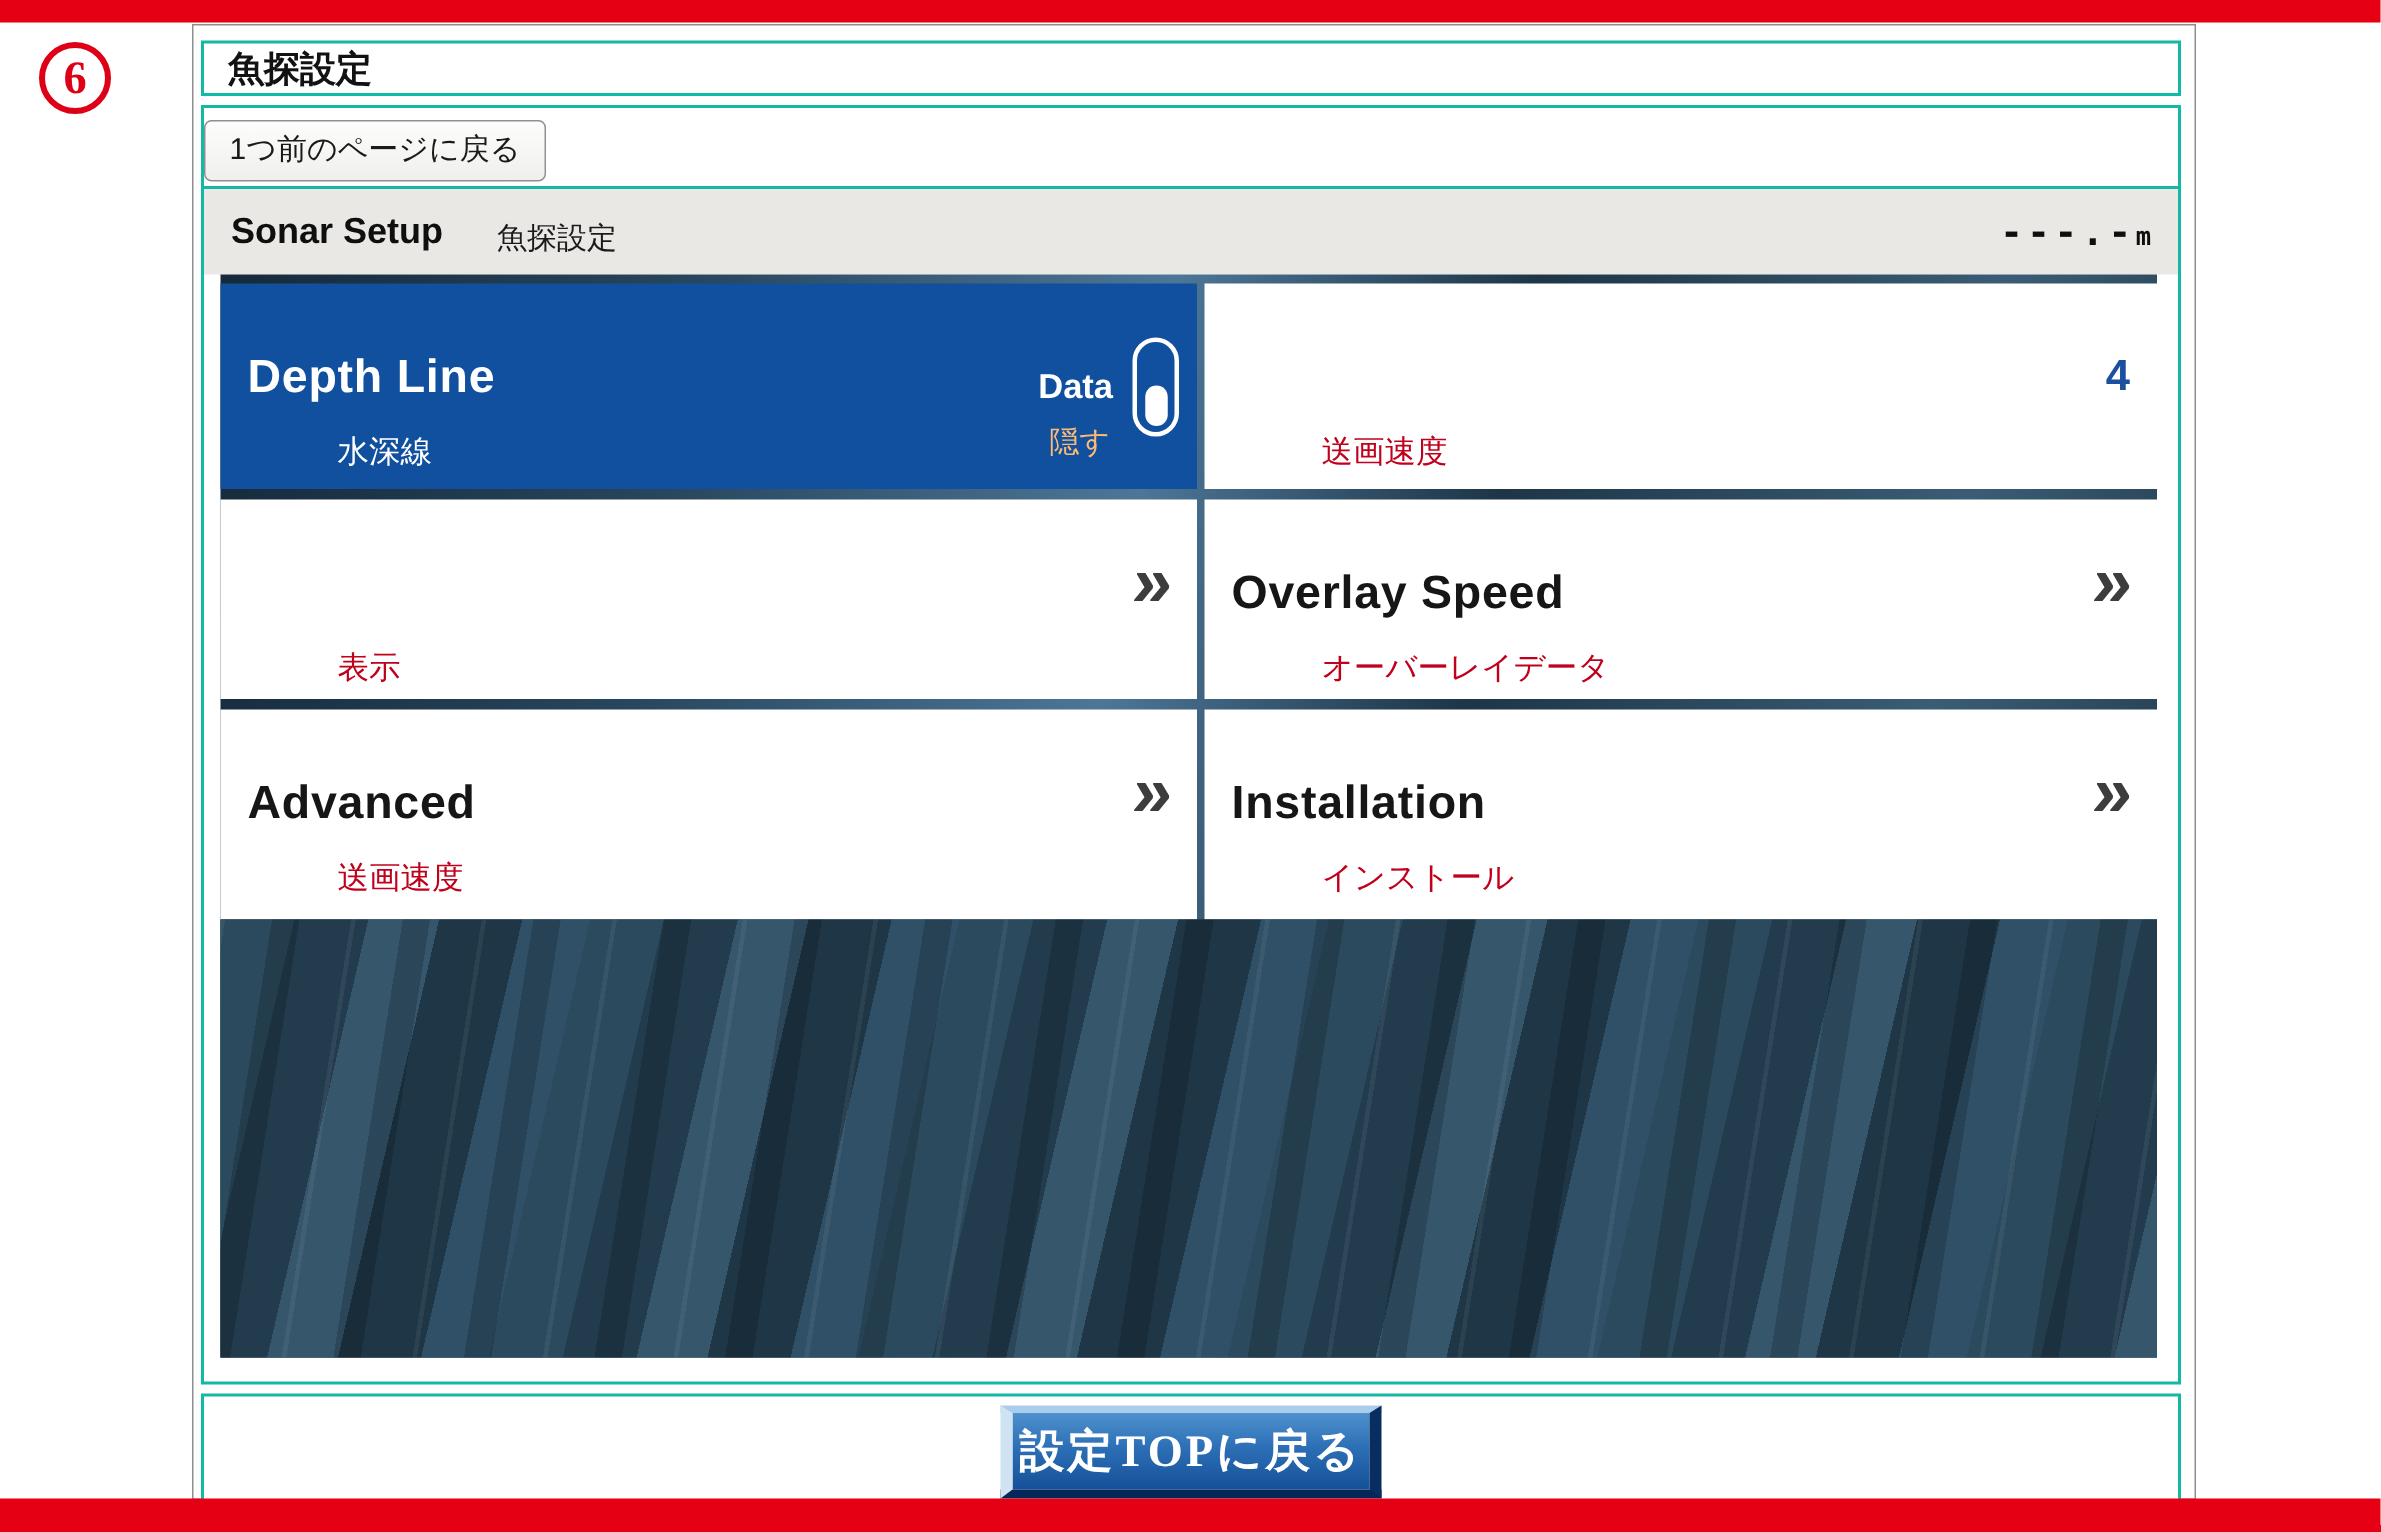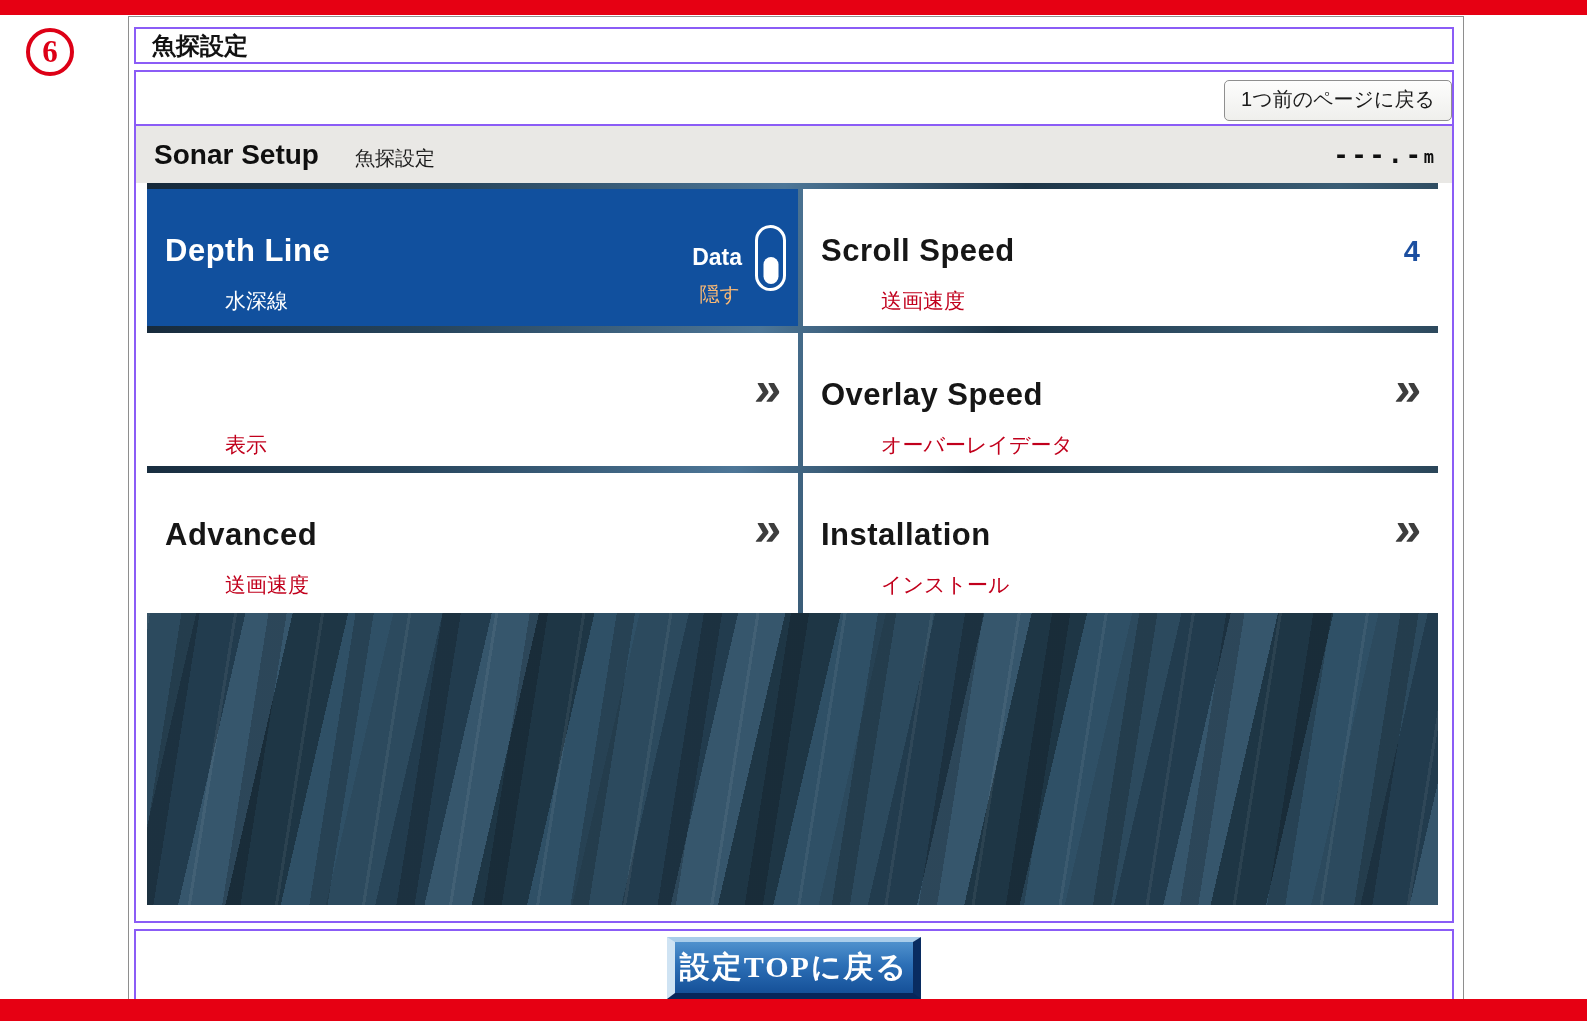--- a/index.html
+++ b/index.html
@@ -23,26 +23,26 @@
     color:#dd0016; font:bold 31px "Liberation Serif", serif;
   }
 
   .outer-frame {
     position:absolute; left:128px; top:16px; width:1336px; height:984px;
     border:1px solid #8e8e8e; background:#ffffff;
   }
 
   .panel-box {
     position:absolute; left:134px; width:1320px;
-    border:2px solid #8b5cf6; background:#ffffff;
+    border:2px solid #14b8a6; background:#ffffff;
   }
   .title-box { top:27px; height:37px; display:flex; align-items:center; padding:0 16px; }
   .title-box .title-text { font-size:24px; font-weight:bold; color:#121212; }
 
-  .nav-box { top:70px; height:60px; display:flex; align-items:center; justify-content:flex-end; }
+  .nav-box { top:70px; height:60px; display:flex; align-items:center; justify-content:flex-start; }
   .back-button {
     font-family:"Liberation Sans", sans-serif;
     font-size:20px; color:#1a1a1a;
     padding:5px 16px 7px 16px;
     border:1px solid #8f8f8f; border-radius:5px;
     background:linear-gradient(180deg,#fdfdfd,#efefec);
     cursor:pointer;
   }
 
   .bottom-box { top:929px; height:75px; display:flex; align-items:center; justify-content:center; padding-top:3px; }
@@ -59,21 +59,21 @@
     cursor:pointer;
   }
 
   
   .shot-box { top:124px; height:799px; }
   .shot-header {
     position:absolute; left:0; top:0; right:0; height:57px;
     background:#e9e8e5;
     display:flex; align-items:center; padding:0 18px;
   }
-  .sh-title-en { font-size:28px; font-weight:bold; color:#0f0f0f; }
+  .sh-title-en { font-size:24px; font-weight:bold; color:#0f0f0f; }
   .sh-title-ja { font-size:20px; color:#1a1a1a; margin-left:36px; margin-top:8px; }
   .sh-depth {
     margin-left:auto; display:flex; align-items:baseline;
     font-family:"DejaVu Sans Mono", monospace; font-weight:bold; color:#0f0f0f;
   }
   .sh-depth .dashes { font-size:25px; letter-spacing:3px; }
   .sh-depth .unit { font-size:17px; }
 
   .menu-area {
     position:absolute; left:11px; top:57px; width:1291px; height:722px;
@@ -181,21 +181,20 @@
         <span class="t-en">Depth Line</span>
         <span class="t-ja">水深線</span>
         <span class="hide-en">Data</span>
         <span class="hide-ja">隠す</span>
         <span class="toggle">
           <span class="toggle-knob"></span>
         </span>
       </div>
 
       <div class="tile">
-        <span class="t-en">Scroll Speed</span>
         <span class="t-ja">送画速度</span>
         <span class="t-value">4</span>
       </div>
 
       <div class="tile">
         <span class="t-ja">表示</span>
         <span class="t-chevron">»</span>
       </div>
 
       <div class="tile">

